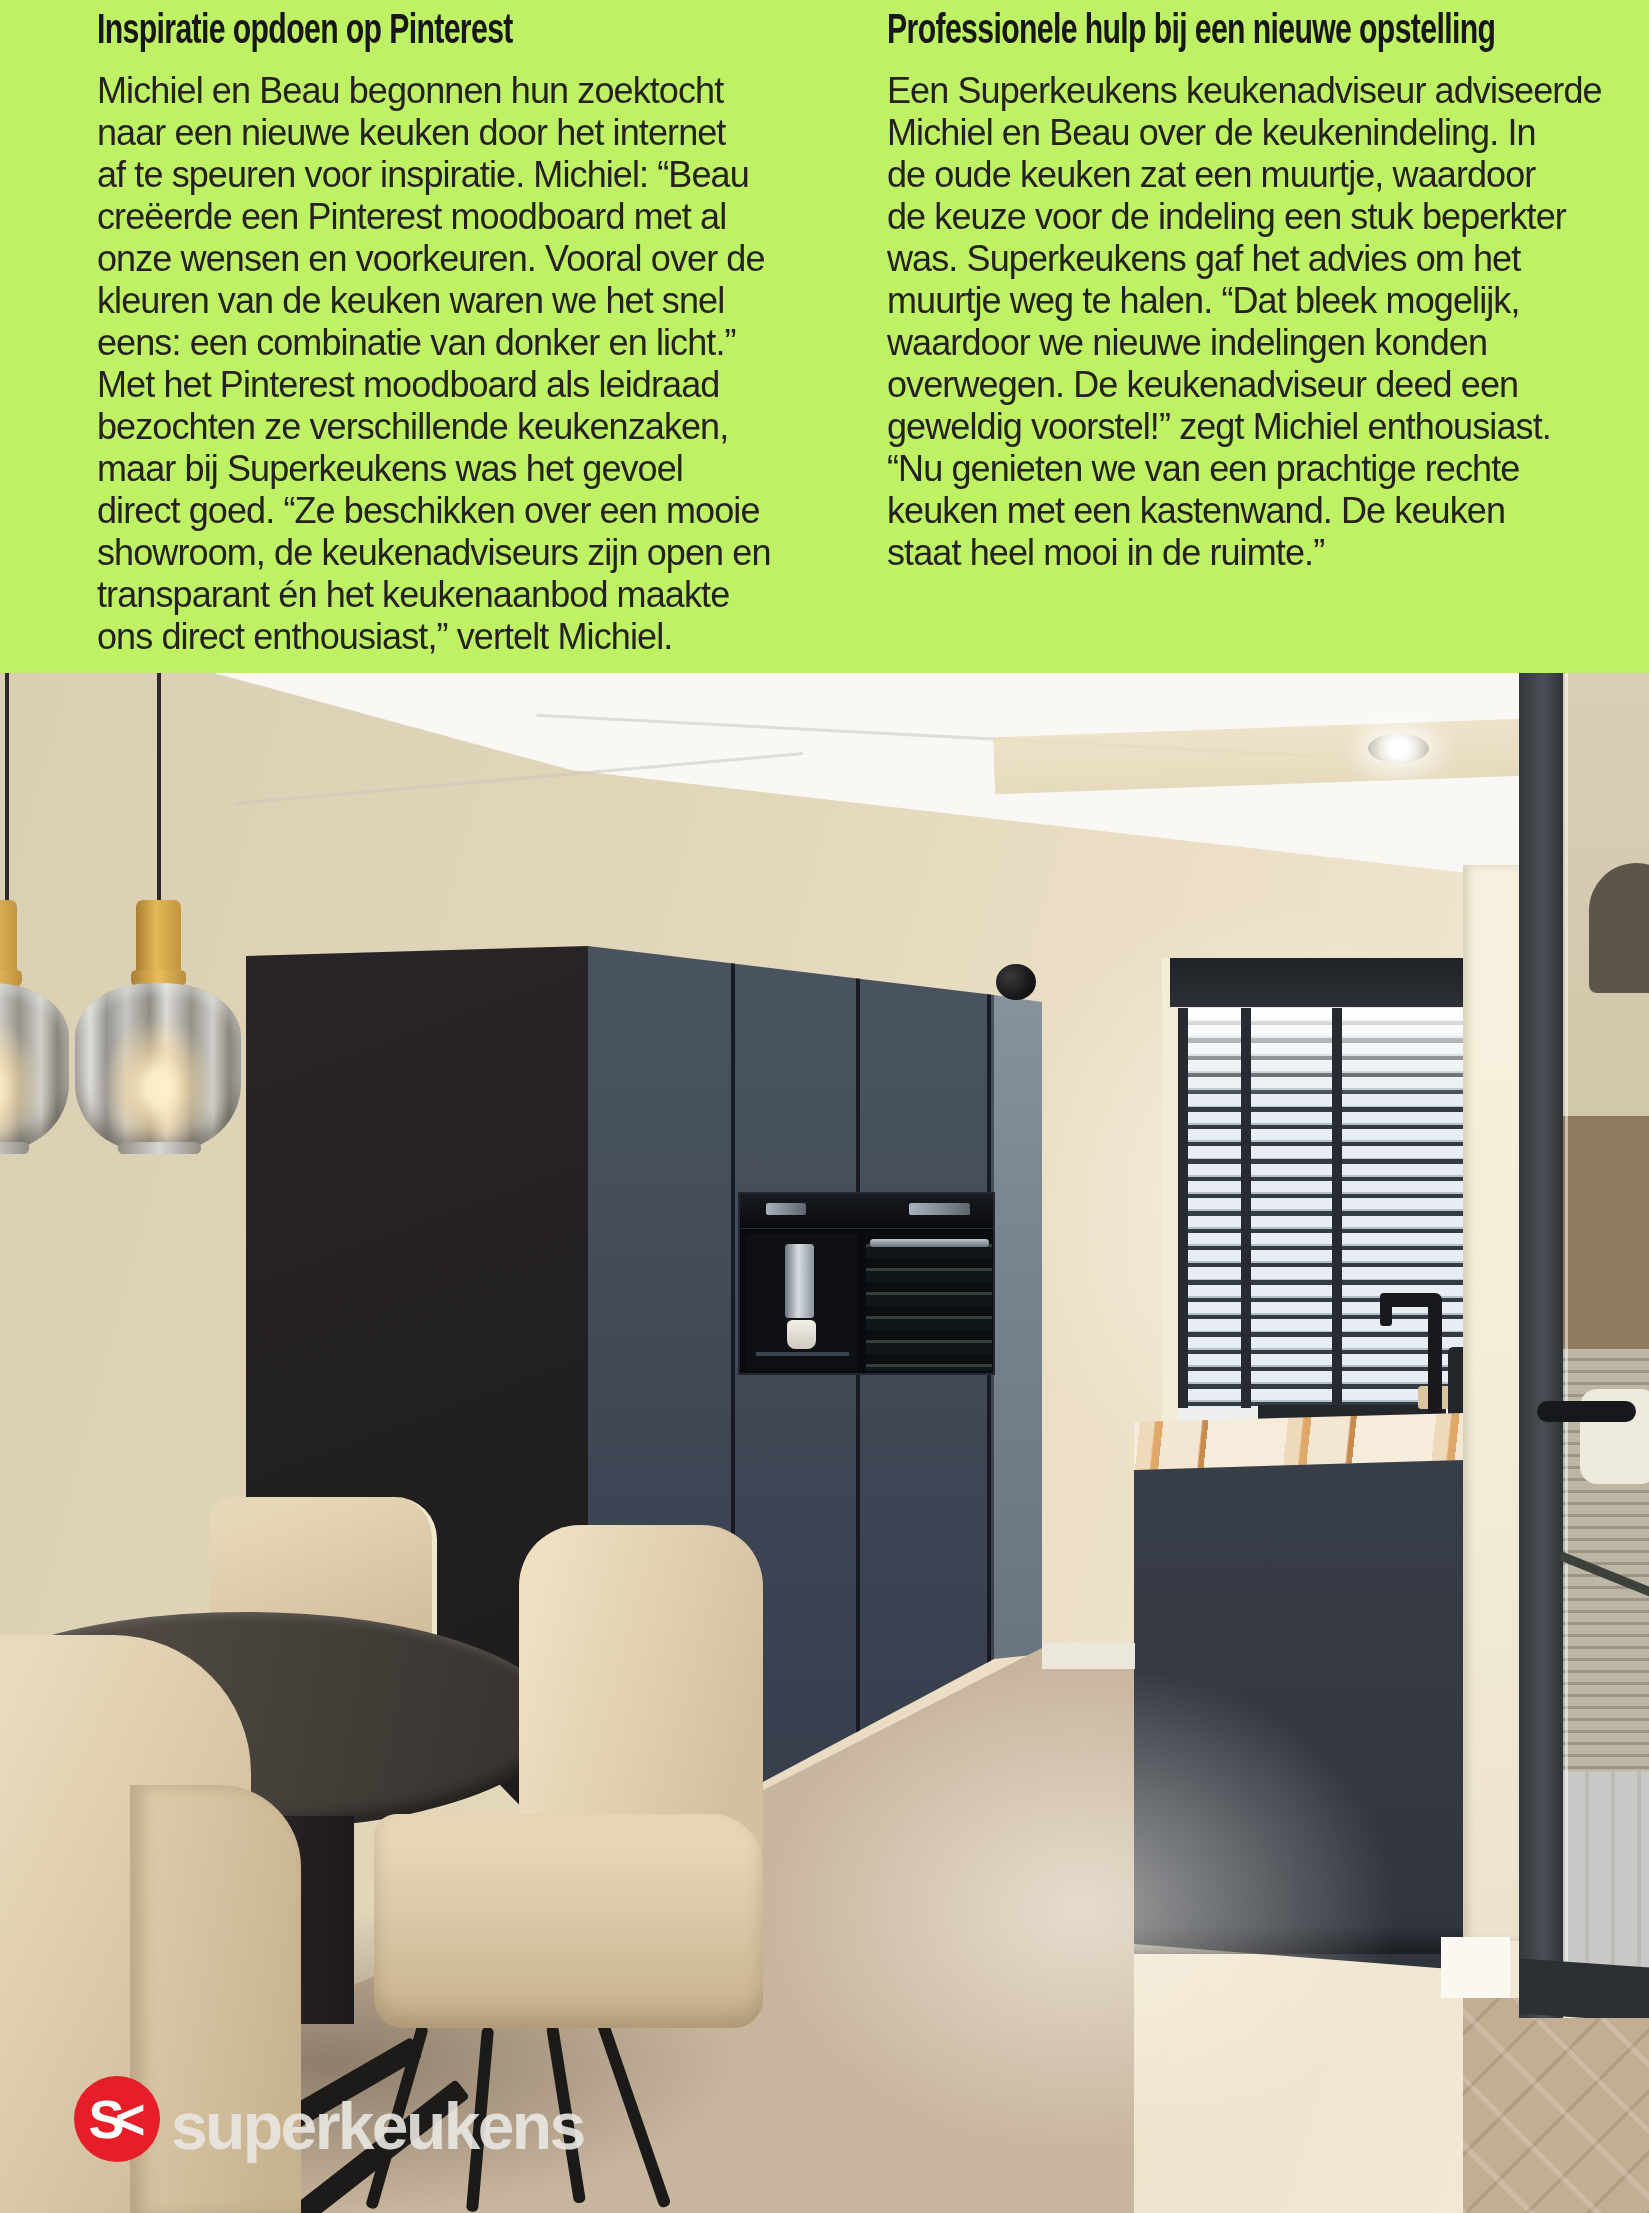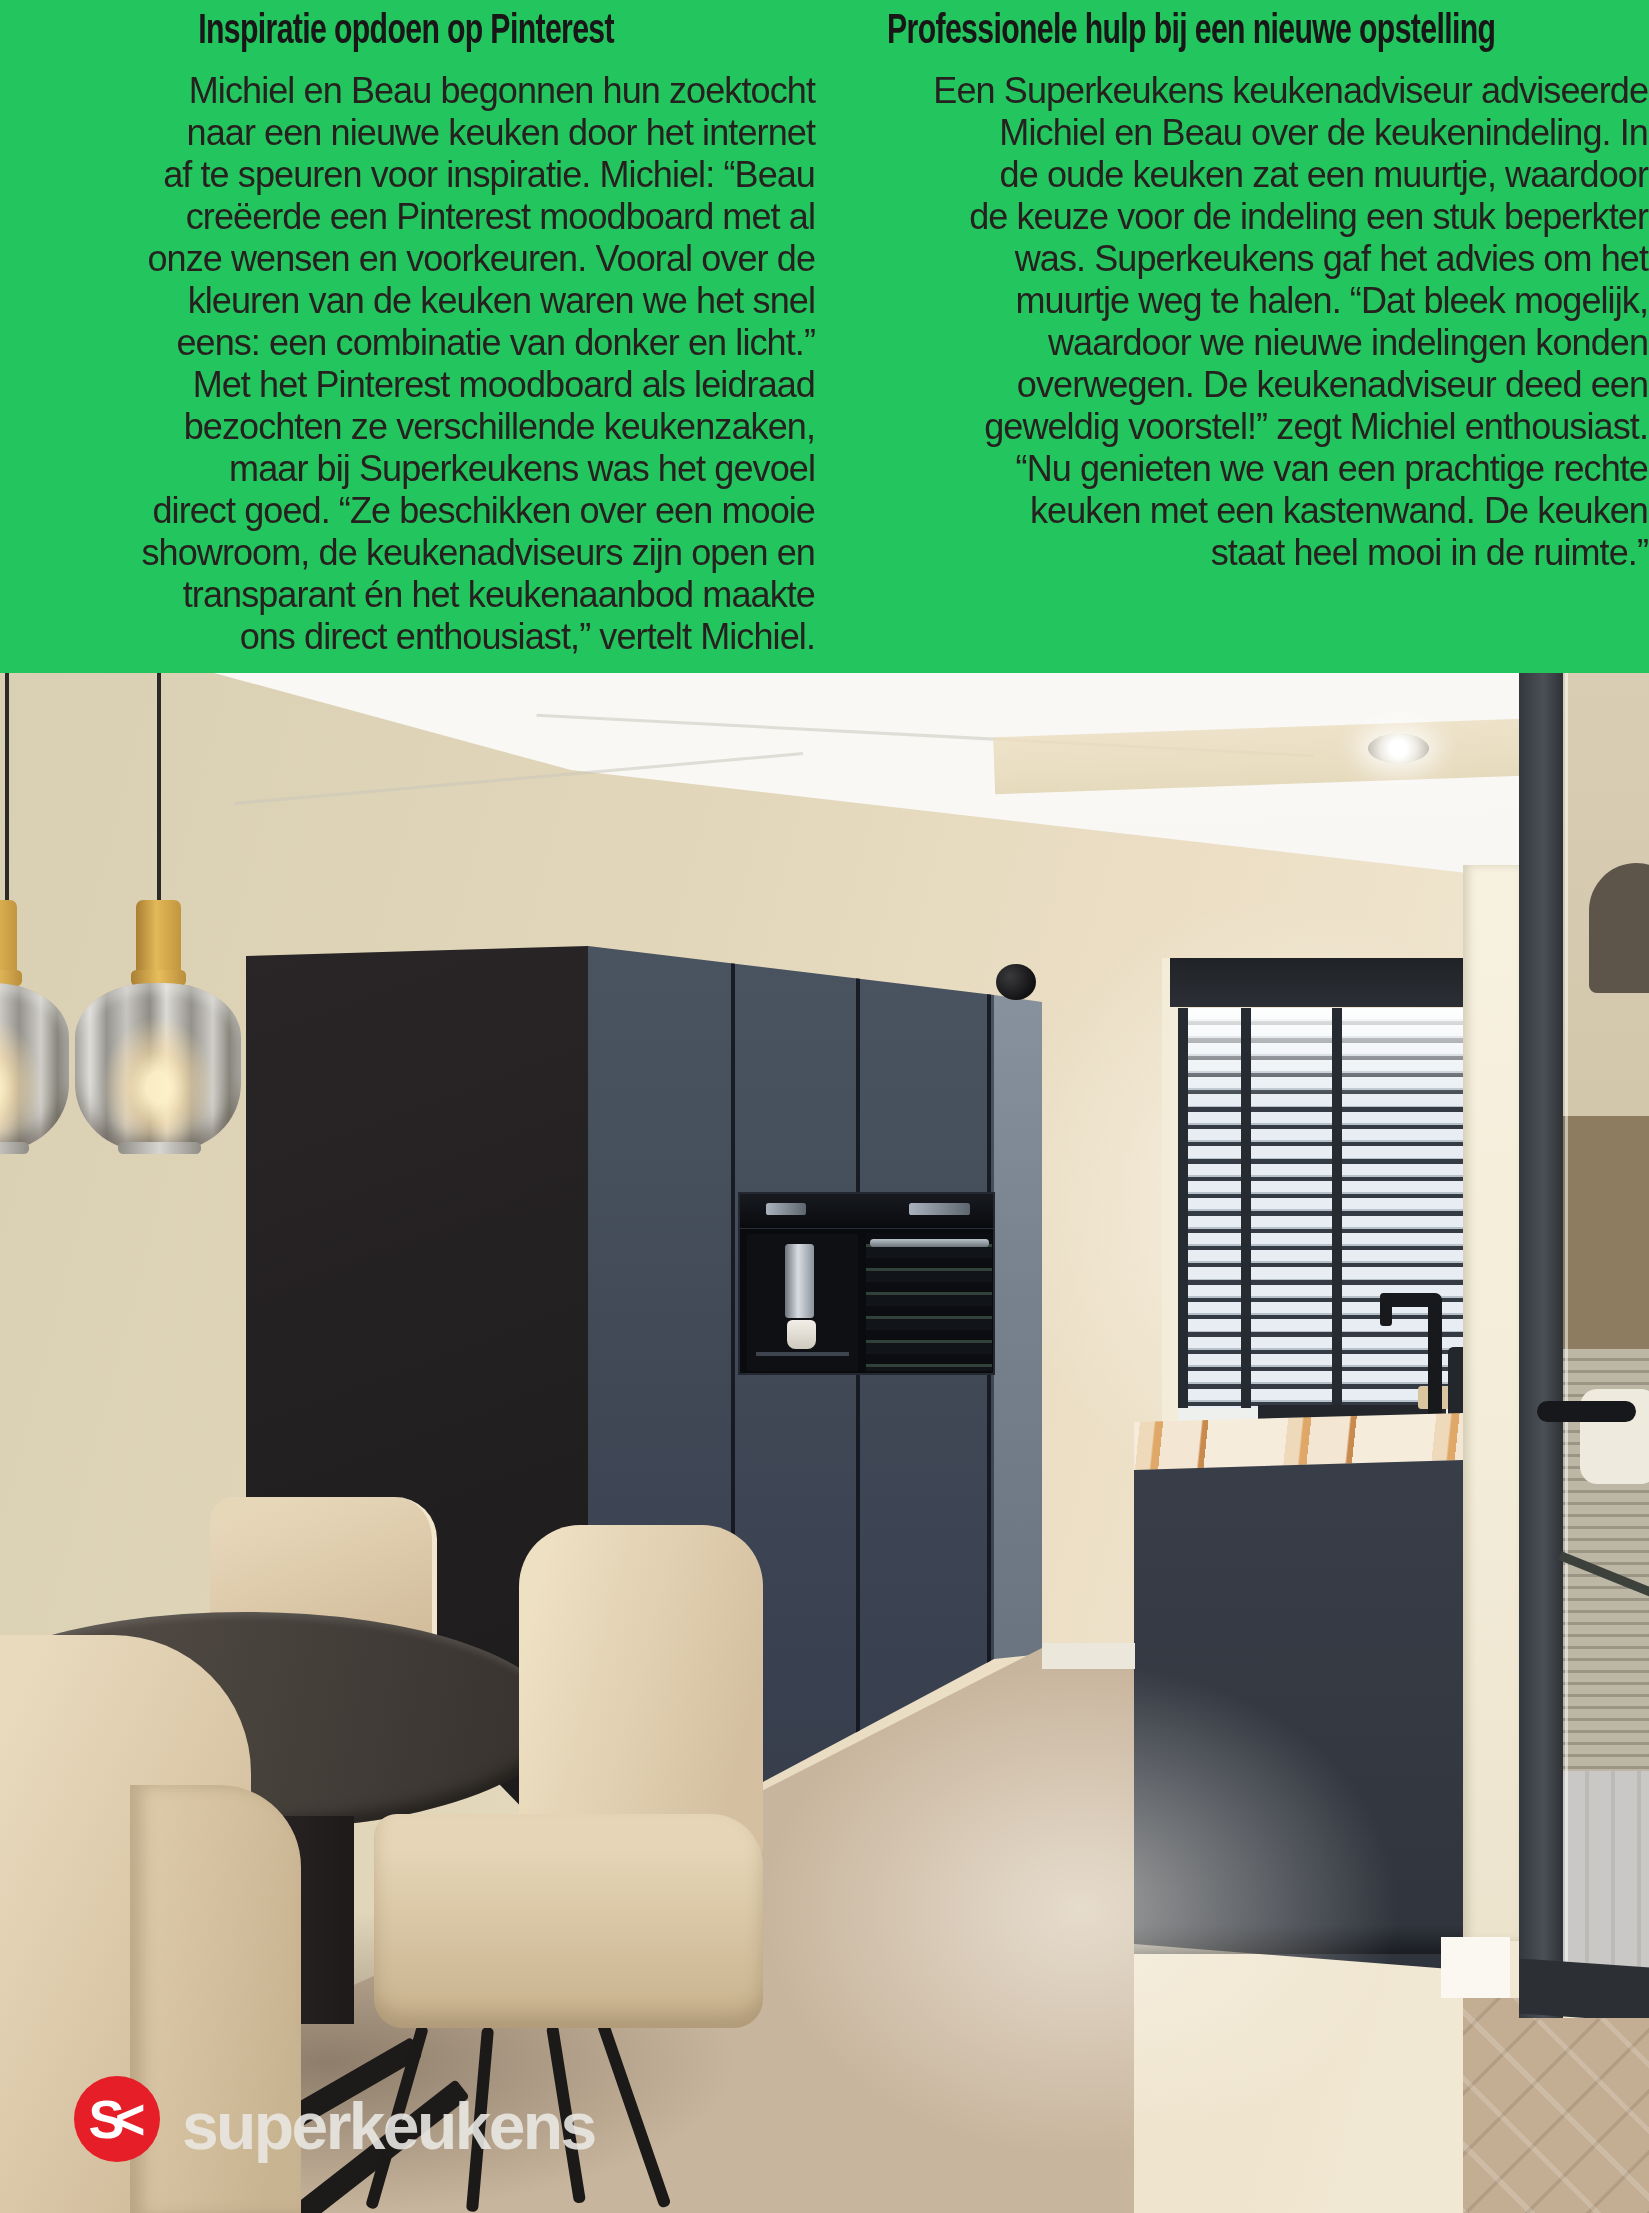--- a/index.html
+++ b/index.html
@@ -1,19 +1,19 @@
 <!DOCTYPE html>
 <html style="font-size:14px"><head>
 <meta charset="utf-8">
 <style>
   * { margin:0; padding:0; box-sizing:border-box; }
   html,body { width:1650px; height:2214px; }
   body { font-family:"Liberation Sans", sans-serif; background:#ffffff; position:relative; overflow:hidden; }
 
-  .page { position:absolute; inset:0; width:1650px; height:2214px; background:#22c55e;text-align:right; }
+  .page { position:absolute; inset:0; width:1650px; height:2214px; background:#bef264; }
 
   
   .col { position:absolute; top:5.2px; }
   .col-left  { left:97px; width:718px; }
   .col-right { left:887px; width:761px; }
   .col h2 {
     font-size:42px; font-weight:700; color:#191617; line-height:48px;
     letter-spacing:-0.9px; white-space:nowrap;
     transform:scaleX(.72); transform-origin:0 0;
   }
@@ -172,21 +172,21 @@
     box-shadow:inset 0 -12px 15.6px rgba(70,62,50,.45), inset 0 8.6px 10.4px rgba(255,255,255,.35); }
   .lamp-rim { position:absolute; height:12px; border-radius:5.2px;
     background:linear-gradient(90deg,#8f8d86,#d8d6d0 50%,#8f8d86); }
 
   
   .logo-badge { position:absolute; left:74px; top:1403px; width:86px; height:86px; border-radius:50%;
     background:#e61e28; color:#ffffff; display:flex; align-items:center; justify-content:center;
     font-weight:700; }
   .logo-badge .s { font-size:54px; letter-spacing:-1.7px; }
   .logo-badge .chev { font-size:52px; font-weight:800; margin-left:-7.8px; transform:scaleY(1.12); }
-  .logo-word { position:absolute; left:182px; top:1415px; font-size:66px; font-weight:600;
+  .logo-word { position:absolute; left:171px; top:1415px; font-size:66px; font-weight:600;
     color:rgba(233,231,226,.9); letter-spacing:-2.6px; }
 </style>
 </head>
 <body>
 
 <div class="page">
 
   <div class="col col-left">
     <h2>Inspiratie opdoen op Pinterest</h2>
     <p>Michiel en Beau begonnen hun zoektocht

